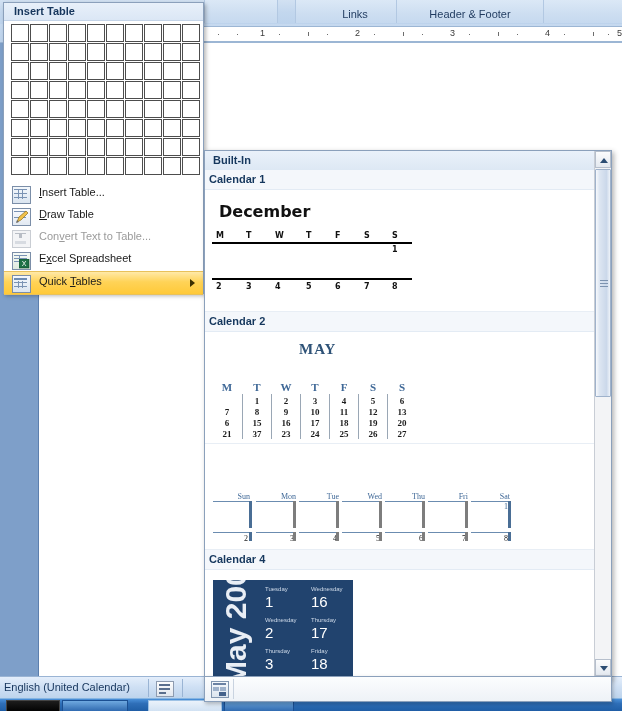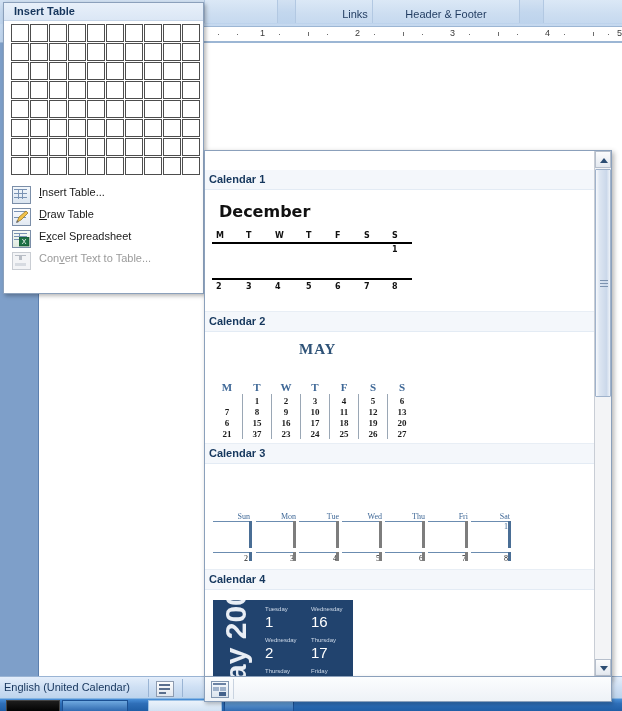--- a/index.html
+++ b/index.html
@@ -155,21 +155,21 @@
 
 <div id="app-bg">
 
   <div id="ribbon">
     <div class="ribbon-group" style="left:204px;width:72px;">
       <span></span>
     </div>
     <div class="ribbon-group" style="left:277px;width:118px;margin-left:18px;">
       <span>Links</span>
     </div>
-    <div class="ribbon-group" style="left:372px;width:146px;">
+    <div class="ribbon-group" style="left:396px;width:146px;">
       <span>Header &amp; Footer</span>
     </div>
     <div class="ribbon-group" style="left:543px;width:79px;">
       <span></span>
     </div>
   </div>
 
   <div id="ruler">
     <div id="ruler-inner">
       <div class="rl-num" style="left:56px;">1</div>
@@ -324,48 +324,62 @@
         <i class="abs" style="left:1px;top:2px;width:12px;height:1px;background:#7a93b4;"></i>
         <svg width="17" height="16" style="position:absolute;left:0;top:0;">
           <polygon points="4,13 6,8 13,2 15,4 8,11" fill="#f0c14b" stroke="#8a6d1f" stroke-width="0.7"></polygon>
           <polygon points="3,14 4,11 6,13" fill="#6a6a6a"></polygon>
         </svg>
       </span>
       <span class="mi-label"><span class="u">D</span>raw Table</span>
     </div>
 
     <div class="mi">
+      <span class="mi-icon abs" style="background:#f3f4f6;border:1px solid #c9cdd3;">
+        <i class="abs" style="left:2px;top:2px;width:11px;height:1px;background:#b8bdc5;"></i>
+        <i class="abs" style="left:6px;top:3px;width:3px;height:4px;background:#b8bdc5;"></i>
+        <i class="abs" style="left:2px;top:10px;width:11px;height:3px;background:#d7dbe1;border:0;"></i>
+      </span>
+      <span class="mi-label disabled">Con<span class="u">v</span>ert Text to Table...</span>
+    </div>
+
+    <div class="mi">
       <span class="mi-icon ic-xl abs">
         <i class="abs" style="left:1px;top:2px;width:13px;height:1px;background:#7a93b4;"></i>
         <i class="abs" style="left:1px;top:5px;width:13px;height:1px;background:#7a93b4;"></i>
         <i class="abs" style="left:1px;top:8px;width:13px;height:1px;background:#7a93b4;"></i>
         <i class="abs" style="left:6px;top:2px;width:1px;height:9px;background:#7a93b4;"></i>
         <svg width="11" height="10" style="position:absolute;left:6px;top:6px;">
           <rect x="0" y="0" width="10" height="9" fill="#1d7044" stroke="#0f4a2c" stroke-width="0.6"></rect>
           <text x="5" y="7" font-size="7" fill="#ffffff" text-anchor="middle" font-family="Liberation Sans, sans-serif">X</text>
         </svg>
       </span>
       <span class="mi-label">E<span class="u">x</span>cel Spreadsheet</span>
     </div>
 
-    <div class="mi">
-      <span class="mi-icon abs" style="background:#f3f4f6;border:1px solid #c9cdd3;">
-        <i class="abs" style="left:2px;top:2px;width:11px;height:1px;background:#b8bdc5;"></i>
-        <i class="abs" style="left:6px;top:3px;width:3px;height:4px;background:#b8bdc5;"></i>
-        <i class="abs" style="left:2px;top:10px;width:11px;height:3px;background:#d7dbe1;border:0;"></i>
+    <div class="mi highlight">
+      <span class="mi-icon ic-grid abs">
+        <i style="left:1px;top:2px;width:13px;height:2px;background:#6e8cb2;"></i>
+        <i style="left:1px;top:6px;width:13px;height:1px;"></i>
+        <i style="left:1px;top:10px;width:13px;height:1px;"></i>
+        <i style="left:5px;top:5px;width:1px;height:7px;"></i>
+        <i style="left:9px;top:5px;width:1px;height:7px;"></i>
       </span>
-      <span class="mi-label disabled">Con<span class="u">v</span>ert Text to Table...</span>
-    </div>
-
+      <span class="mi-label">Quick <span class="u">T</span>ables</span>
+      <span class="mi-arrow"></span>
+    </div>
 
   </div>
 </div>
 
 <div id="gallery">
 
+  <div id="gal-header">
+    <span>Built-In</span>
+  </div>
 
   <div id="gal-body">
 
     <div class="gal-sec-label">
       <span>Calendar 1</span>
     </div>
     <div class="gal-thumb" style="height:121px;">
       <div class="c1-title" style="left:14px;top:12px;">December</div>
 
       <div class="c1-dl" style="left:11px;top:41px;">M</div>
@@ -433,23 +447,20 @@
 
       <div class="c2-n" style="left:11px;top:97px;width:22px;">21</div>
       <div class="c2-n" style="left:41px;top:97px;width:22px;">37</div>
       <div class="c2-n" style="left:70px;top:97px;width:22px;">23</div>
       <div class="c2-n" style="left:99px;top:97px;width:22px;">24</div>
       <div class="c2-n" style="left:128px;top:97px;width:22px;">25</div>
       <div class="c2-n" style="left:157px;top:97px;width:22px;">26</div>
       <div class="c2-n" style="left:186px;top:97px;width:22px;">27</div>
     </div>
 
-    <div class="gal-sec-label">
-      <span>Calendar 3</span>
-    </div>
     <div class="gal-thumb" style="height:105px;">
 
       <div class="c3-dh" style="left:10px;top:48px;width:35px;">Sun</div>
       <div class="c3-dh" style="left:56px;top:48px;width:35px;">Mon</div>
       <div class="c3-dh" style="left:99px;top:48px;width:35px;">Tue</div>
       <div class="c3-dh" style="left:142px;top:48px;width:35px;">Wed</div>
       <div class="c3-dh" style="left:185px;top:48px;width:35px;">Thu</div>
       <div class="c3-dh" style="left:228px;top:48px;width:35px;">Fri</div>
       <div class="c3-dh" style="left:270px;top:48px;width:35px;">Sat</div>
 

